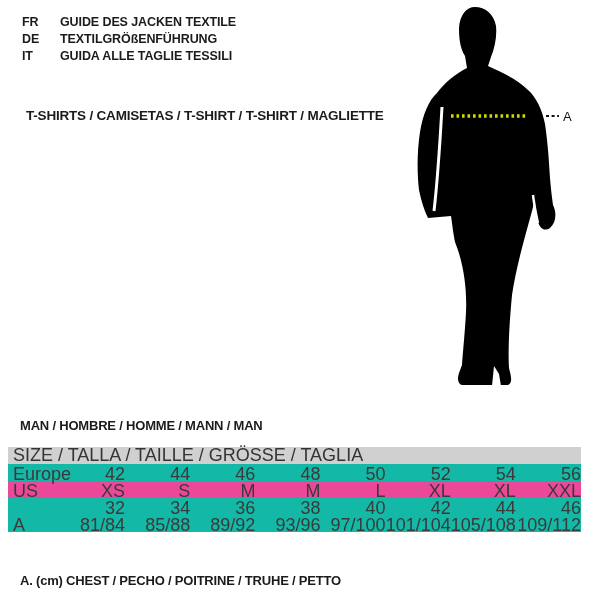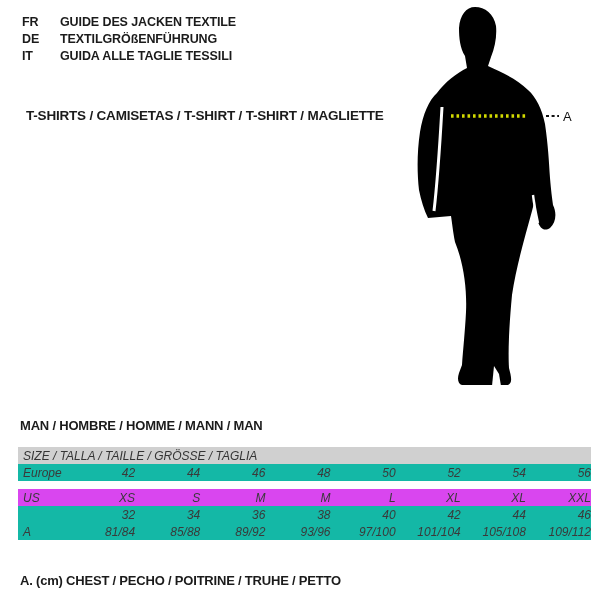--- a/index.html
+++ b/index.html
@@ -11,24 +11,24 @@
   .lang-list{position:absolute;top:14px;left:22px;font-size:12.5px;font-weight:700;line-height:17px;letter-spacing:-0.1px;}
   .lang-row{display:flex;}
   .lang-code{width:38px;flex:0 0 38px;}
   
   .products{position:absolute;top:107px;left:20px;font-size:13.5px;font-weight:700;line-height:18.5px;letter-spacing:-0.2px;margin-left:6px;}
   
   .figure-wrap{position:absolute;left:395px;top:2px;width:205px;height:396px;}
   
   .section-title{position:absolute;top:418px;left:20px;font-size:13px;font-weight:700;letter-spacing:-0.2px;}
   
-  .size-table{position:absolute;top:447px;left:18px;width:573px;font-size:12px;color:#3a3a3a;font-style:italic;}
+  .size-table{position:absolute;top:447px;left:8px;width:573px;font-size:18px;color:#3a3a3a;}
   .thead{height:17px;background:#d0d0d0;display:flex;align-items:center;padding-left:5px;color:#343434;}
   .trow{display:grid;grid-template-columns:52px repeat(8,1fr);height:17px;align-items:center;background:#14b8a6;}
-  .trow.alt{background:#d946ef;margin-top:8px;}
+  .trow.alt{background:#ec4899;}
   .tlabel{padding-left:5px;}
   .tcell{text-align:right;}
   
   .footnote{position:absolute;top:548px;left:20px;font-size:13px;font-weight:700;letter-spacing:-0.2px;margin-top:25px;}
 </style>
 </head>
 <body>
 
 <div class="page">
 

